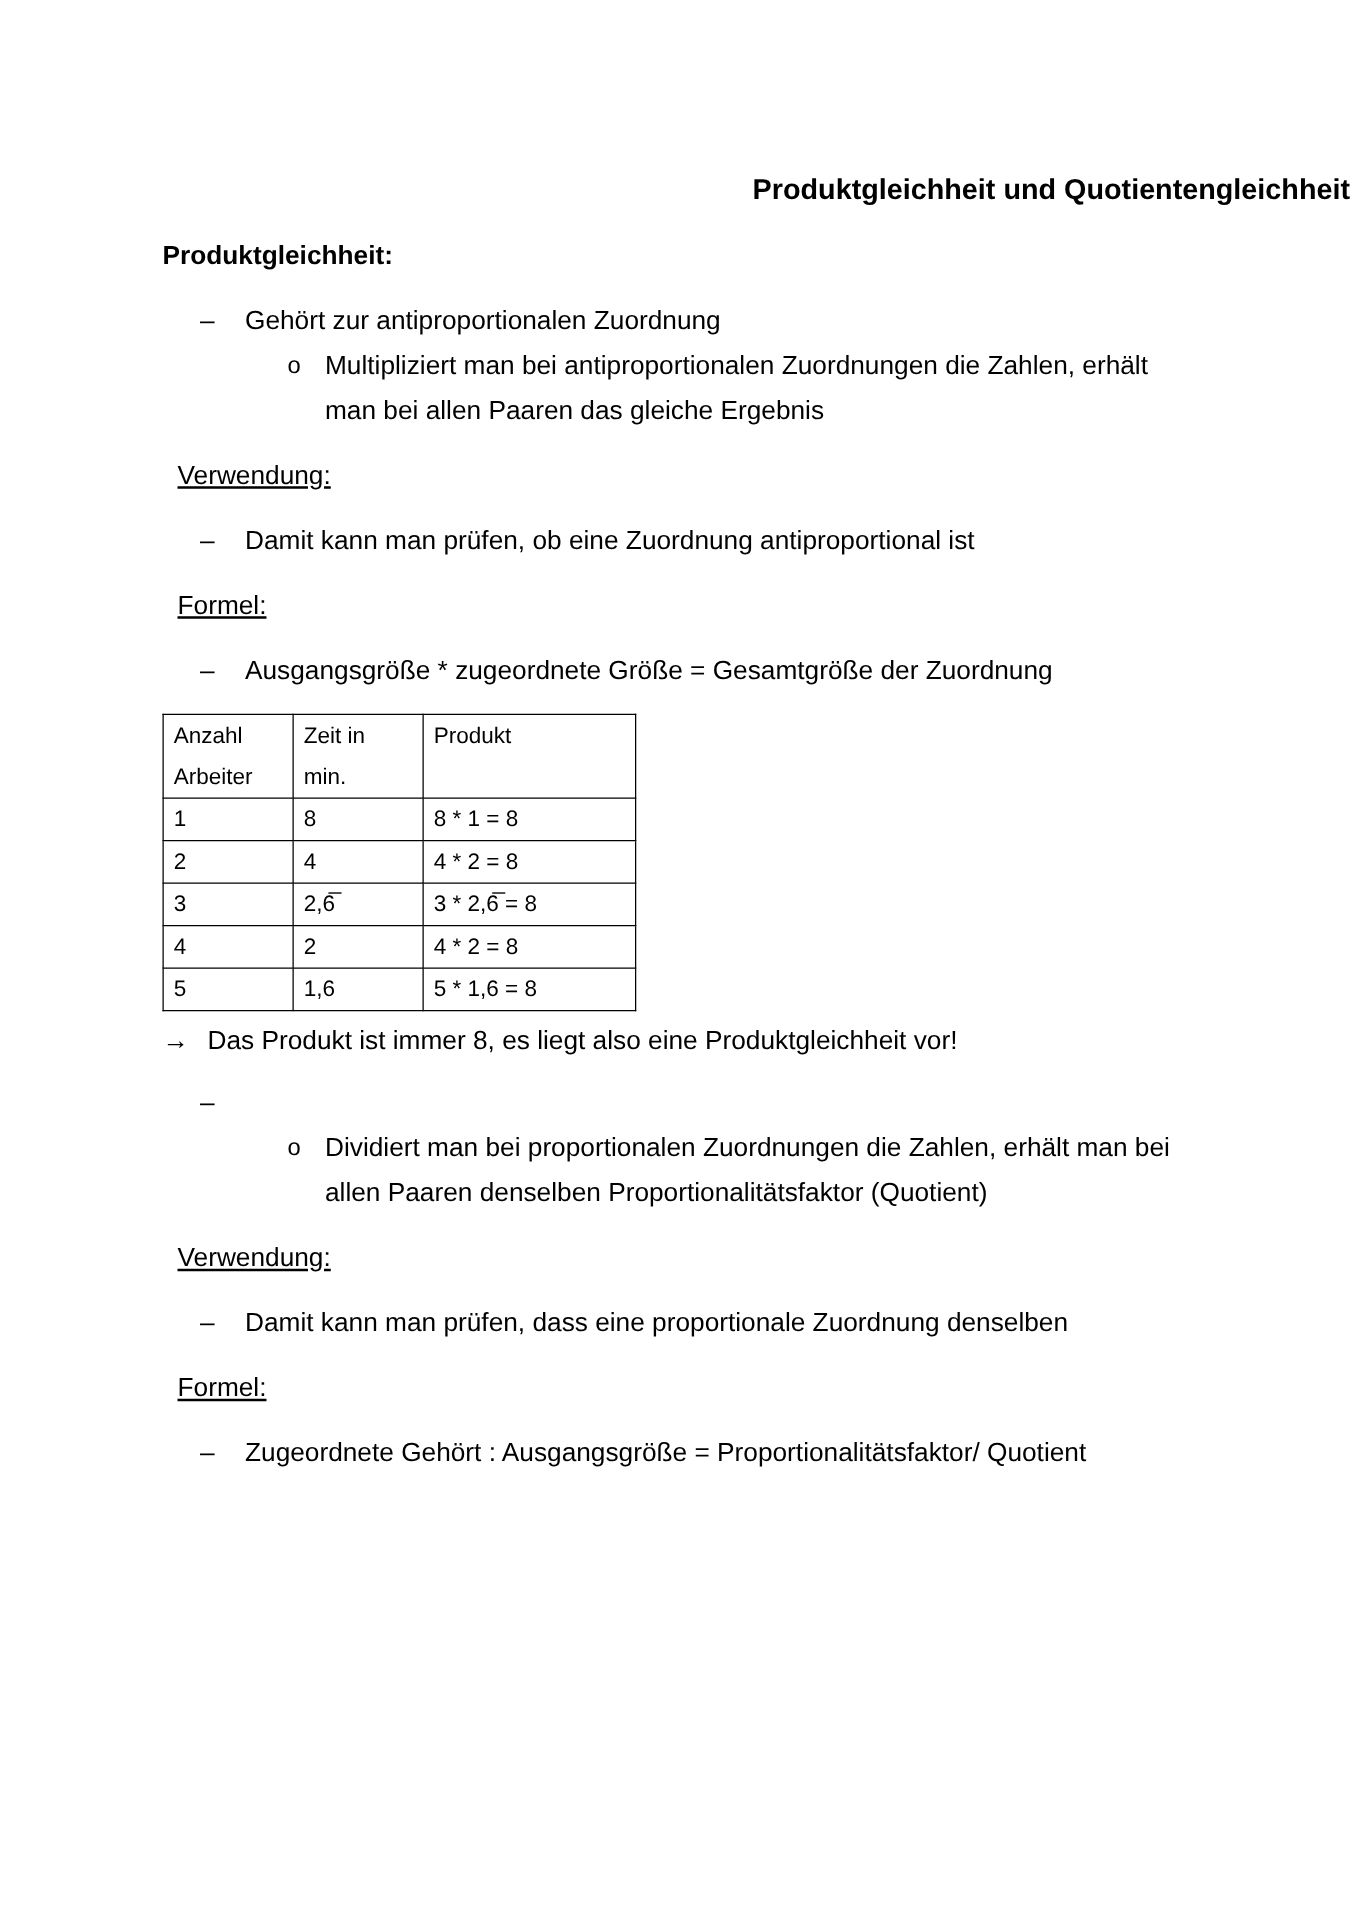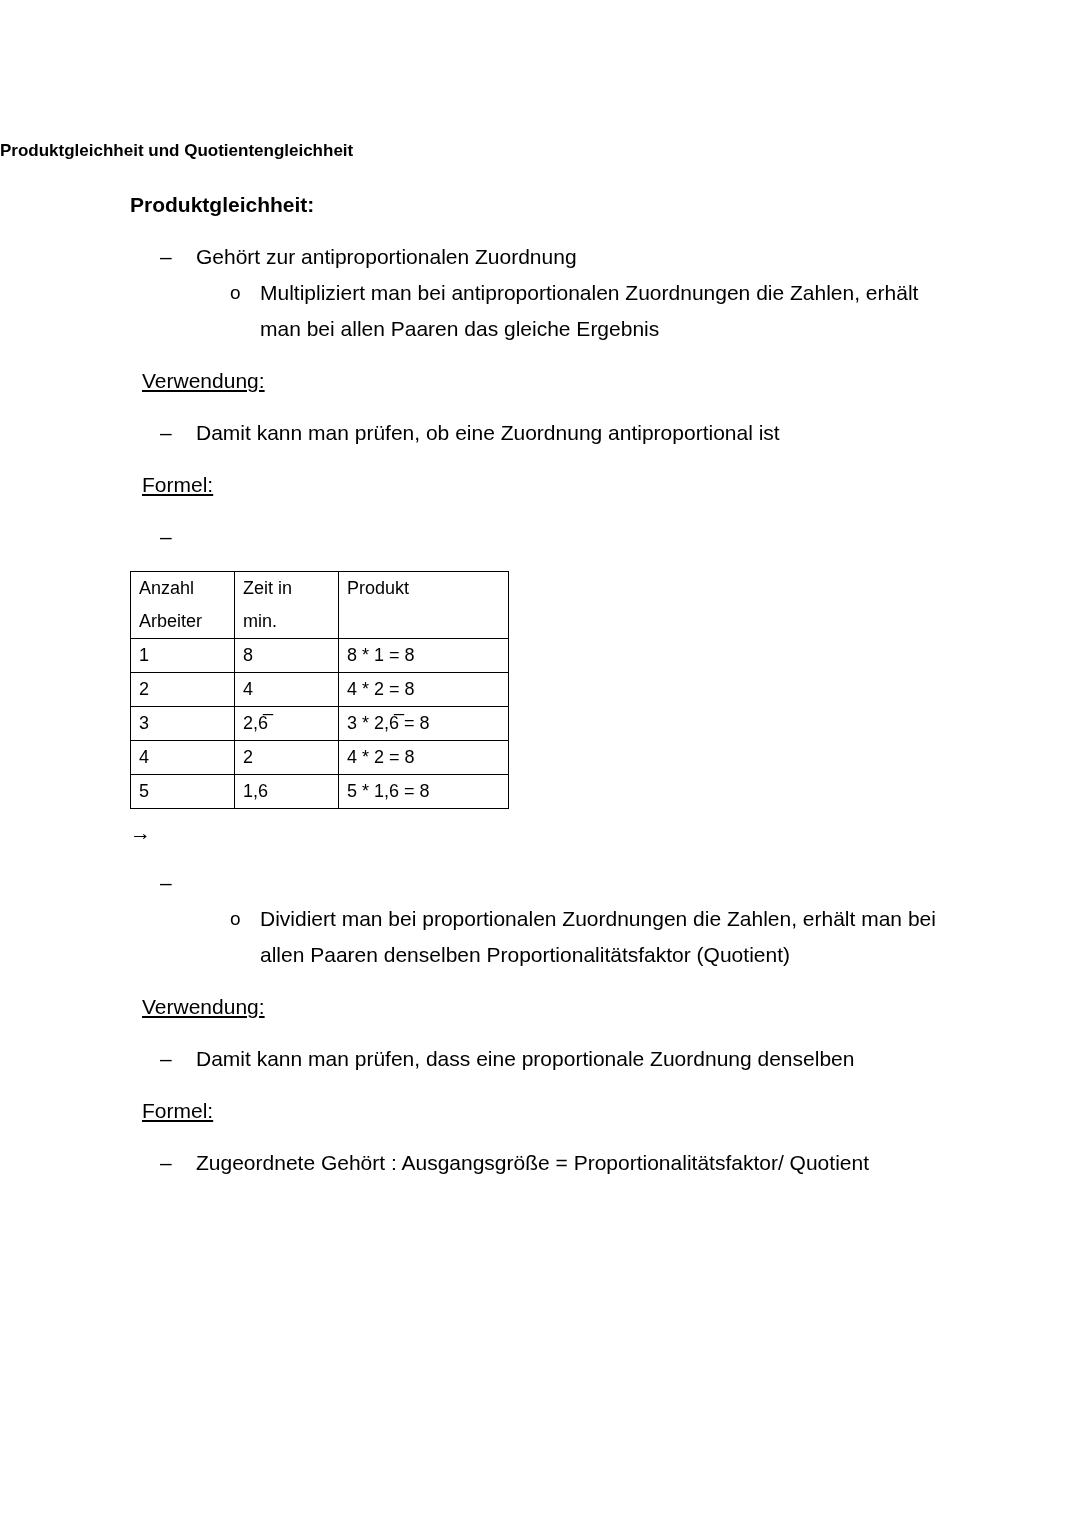--- a/index.html
+++ b/index.html
@@ -12,23 +12,23 @@
   }
   .page {
     width: 1080px;
     height: 1528px;
     background: #fff;
     padding: 133px 95px 40px 130px;
     font-size: 21px;
     line-height: 36px;
   }
   .doc-title {
-    font-size: 17px;
+    font-size: 23px;
     font-weight: bold;
-    text-align: left;
+    text-align: right;
     line-height: 36px;
     margin: 0 -95px 18px -130px;
   }
   .bold-head {
     font-weight: bold;
     margin-bottom: 16px;
   }
   .underline-head {
     text-decoration: underline;
     margin-bottom: 16px;
@@ -86,20 +86,21 @@
       <span class="marker">–</span>
       <span class="btext">Damit kann man prüfen, ob eine Zuordnung antiproportional ist</span>
     </div>
   </div>
 
   <p class="underline-head">Formel:</p>
 
   <div class="group">
     <div class="bullet l1">
       <span class="marker">–</span>
+      <span class="btext">Ausgangsgröße * zugeordnete Größe = Gesamtgröße der Zuordnung</span>
     </div>
   </div>
 
 
   <table class="example-table">
     <colgroup>
       <col style="width:104px">
       <col style="width:104px">
       <col style="width:170px">
     </colgroup>
@@ -134,20 +135,21 @@
       <tr>
         <td>5</td>
         <td>1,6</td>
         <td>5 * 1,6 = 8</td>
       </tr>
     </tbody>
   </table>
 
   <p class="conclusion">
     <span class="arrow">→</span>
+    <span>Das Produkt ist immer 8, es liegt also eine Produktgleichheit vor!</span>
   </p>
 
 
   <div class="group">
     <div class="bullet l1">
       <span class="marker">–</span>
     </div>
     <div class="bullet l2">
       <span class="marker">o</span>
       <span class="btext">Dividiert man bei proportionalen Zuordnungen die Zahlen, erhält man bei allen Paaren denselben Proportionalitätsfaktor (Quotient)</span>

